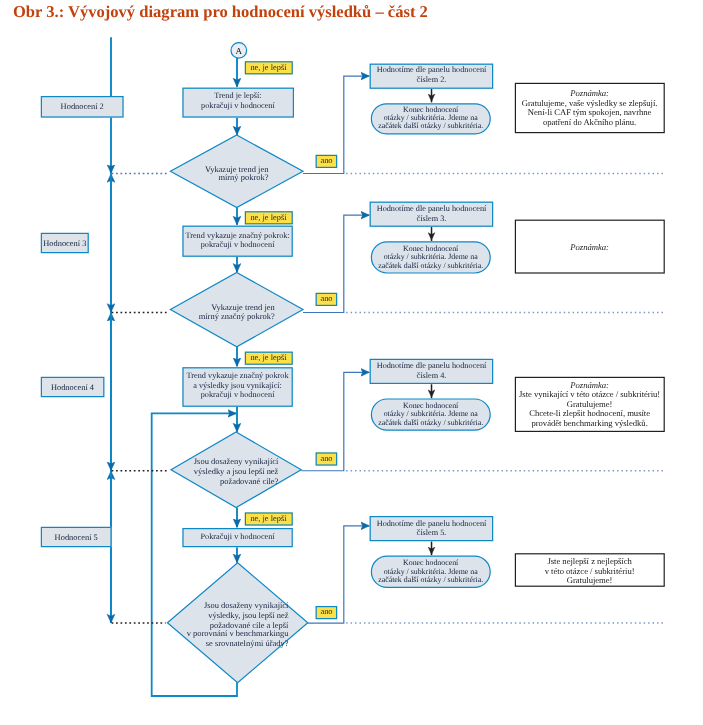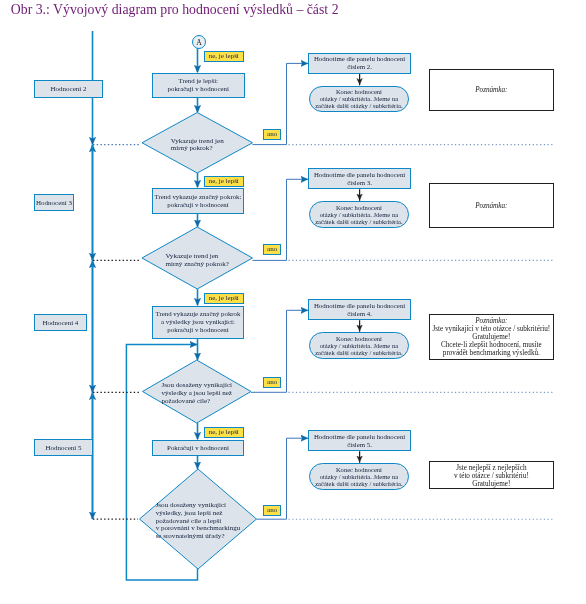--- a/index.html
+++ b/index.html
@@ -1,33 +1,33 @@
 <!DOCTYPE html>
 <html><head>
 <meta charset="utf-8">
 <style>
   html,body{margin:0;padding:0;background:#ffffff;}
   body{width:586px;height:604px;font-family:"Liberation Serif",serif;overflow:hidden;}
   #stage{position:relative;width:586px;height:604px;background:#fff;}
-  #title{position:absolute;left:10.8px;top:2px;font-weight:normal;font-size:13.8px;
-         color:#701a75;white-space:nowrap;}
+  #title{position:absolute;left:10.8px;top:2px;font-weight:bold;font-size:13.8px;
+         color:#c2410c;white-space:nowrap;}
   svg#wires,svg#dotlayer{position:absolute;left:0;top:0;width:586px;height:604px;}
   svg#dotlayer{pointer-events:none;}
   .node{position:absolute;box-sizing:border-box;display:flex;align-items:center;
         justify-content:center;text-align:center;color:#14213d;white-space:pre;}
   .proc{border:1.3px solid #0d87c6;background:#dce3ea;font-size:6.85px;line-height:7.85px;letter-spacing:0.01px;}
   .tag{border:1.2px solid #0d87c6;background:#fde047;font-size:7.0px;line-height:1;}
   .lvl{border:1.2px solid #0d87c6;background:#dde3e9;font-size:7.0px;}
   .term{border:1.3px solid #0d87c6;background:#dce3ea;border-radius:14px;
         font-size:6.55px;line-height:7.1px;}
   .note{border:1.15px solid #231f20;background:#ffffff;font-size:7.2px;line-height:7.85px;
         color:#181818;flex-direction:column;letter-spacing:-0.02px;padding-top:2px;}
   .note.notitle{padding-top:3.5px;}
   .note .nt{font-style:italic;}
-  .dtext{position:absolute;text-align:left;font-size:7.05px;line-height:7.75px;
+  .dtext{position:absolute;text-align:right;font-size:7.05px;line-height:7.75px;
          color:#14213d;white-space:pre;}
   .conn{position:absolute;border:1.1px solid #0d87c6;background:#e9eef3;border-radius:50%;
         display:flex;align-items:center;justify-content:center;font-size:7.6px;color:#141414;}
 </style>
 </head>
 <body>
 
 <div id="stage">
   <div id="title">Obr 3.: Vývojový diagram pro hodnocení výsledků – část 2</div>
   <svg id="wires" viewBox="0 0 586 604" xmlns="http://www.w3.org/2000/svg">
@@ -72,21 +72,23 @@
       <div class="node proc" style="left: 152px; top: 72.5px; width: 92.5px; height: 25.5px;">Trend je lepší:
 pokračuji v hodnocení</div>
       <div class="node tag" style="left: 203.5px; top: 51px; width: 40.5px; height: 11px;">ne, je lepší</div>
       <div class="node tag" style="left: 263.2px; top: 128.8px; width: 17.8px; height: 10.8px;">ano</div>
       <div class="node proc" style="left: 308.2px; top: 52.5px; width: 102.8px; height: 21.2px;">Hodnotíme dle panelu hodnocení
 číslem 2.</div>
       <div class="node term" style="left: 309px; top: 85.5px; width: 99.8px; height: 26.5px;">Konec hodnocení
 otázky / subkritéria. Jdeme na
 začátek další otázky / subkritéria.</div>
       <div class="node lvl" style="left: 34px; top: 79.6px; width: 69px; height: 18.2px;">Hodnocení 2</div>
-      <div class="node note" style="left: 429.1px; top: 68.9px; width: 124.5px; height: 42.2px;"><span class="nt">Poznámka:</span></div>
+      <div class="node note" style="left: 429.1px; top: 68.9px; width: 124.5px; height: 42.2px;"><span class="nt">Poznámka:</span><span>Gratulujeme, vaše výsledky se zlepšují.
+Není-li CAF tým spokojen, navrhne
+opatření do Akčního plánu.</span></div>
       <div class="dtext" style="left: 142px; top: 115.1px; width: 110.5px; height: 60.5px; display: flex; align-items: center; justify-content: center;">Vykazuje trend jen
 mírný pokrok?</div>
       <div class="node proc" style="left: 152px; top: 187.5px; width: 92px; height: 26.5px;">Trend vykazuje značný pokrok:
 pokračuji v hodnocení</div>
       <div class="node tag" style="left: 203.5px; top: 176px; width: 40.5px; height: 11px;">ne, je lepší</div>
       <div class="node tag" style="left: 263.2px; top: 244.2px; width: 17.8px; height: 10.8px;">ano</div>
       <div class="node proc" style="left: 308.2px; top: 168px; width: 102.8px; height: 21.2px;">Hodnotíme dle panelu hodnocení
 číslem 3.</div>
       <div class="node term" style="left: 309px; top: 201px; width: 99.8px; height: 26.5px;">Konec hodnocení
 otázky / subkritéria. Jdeme na

